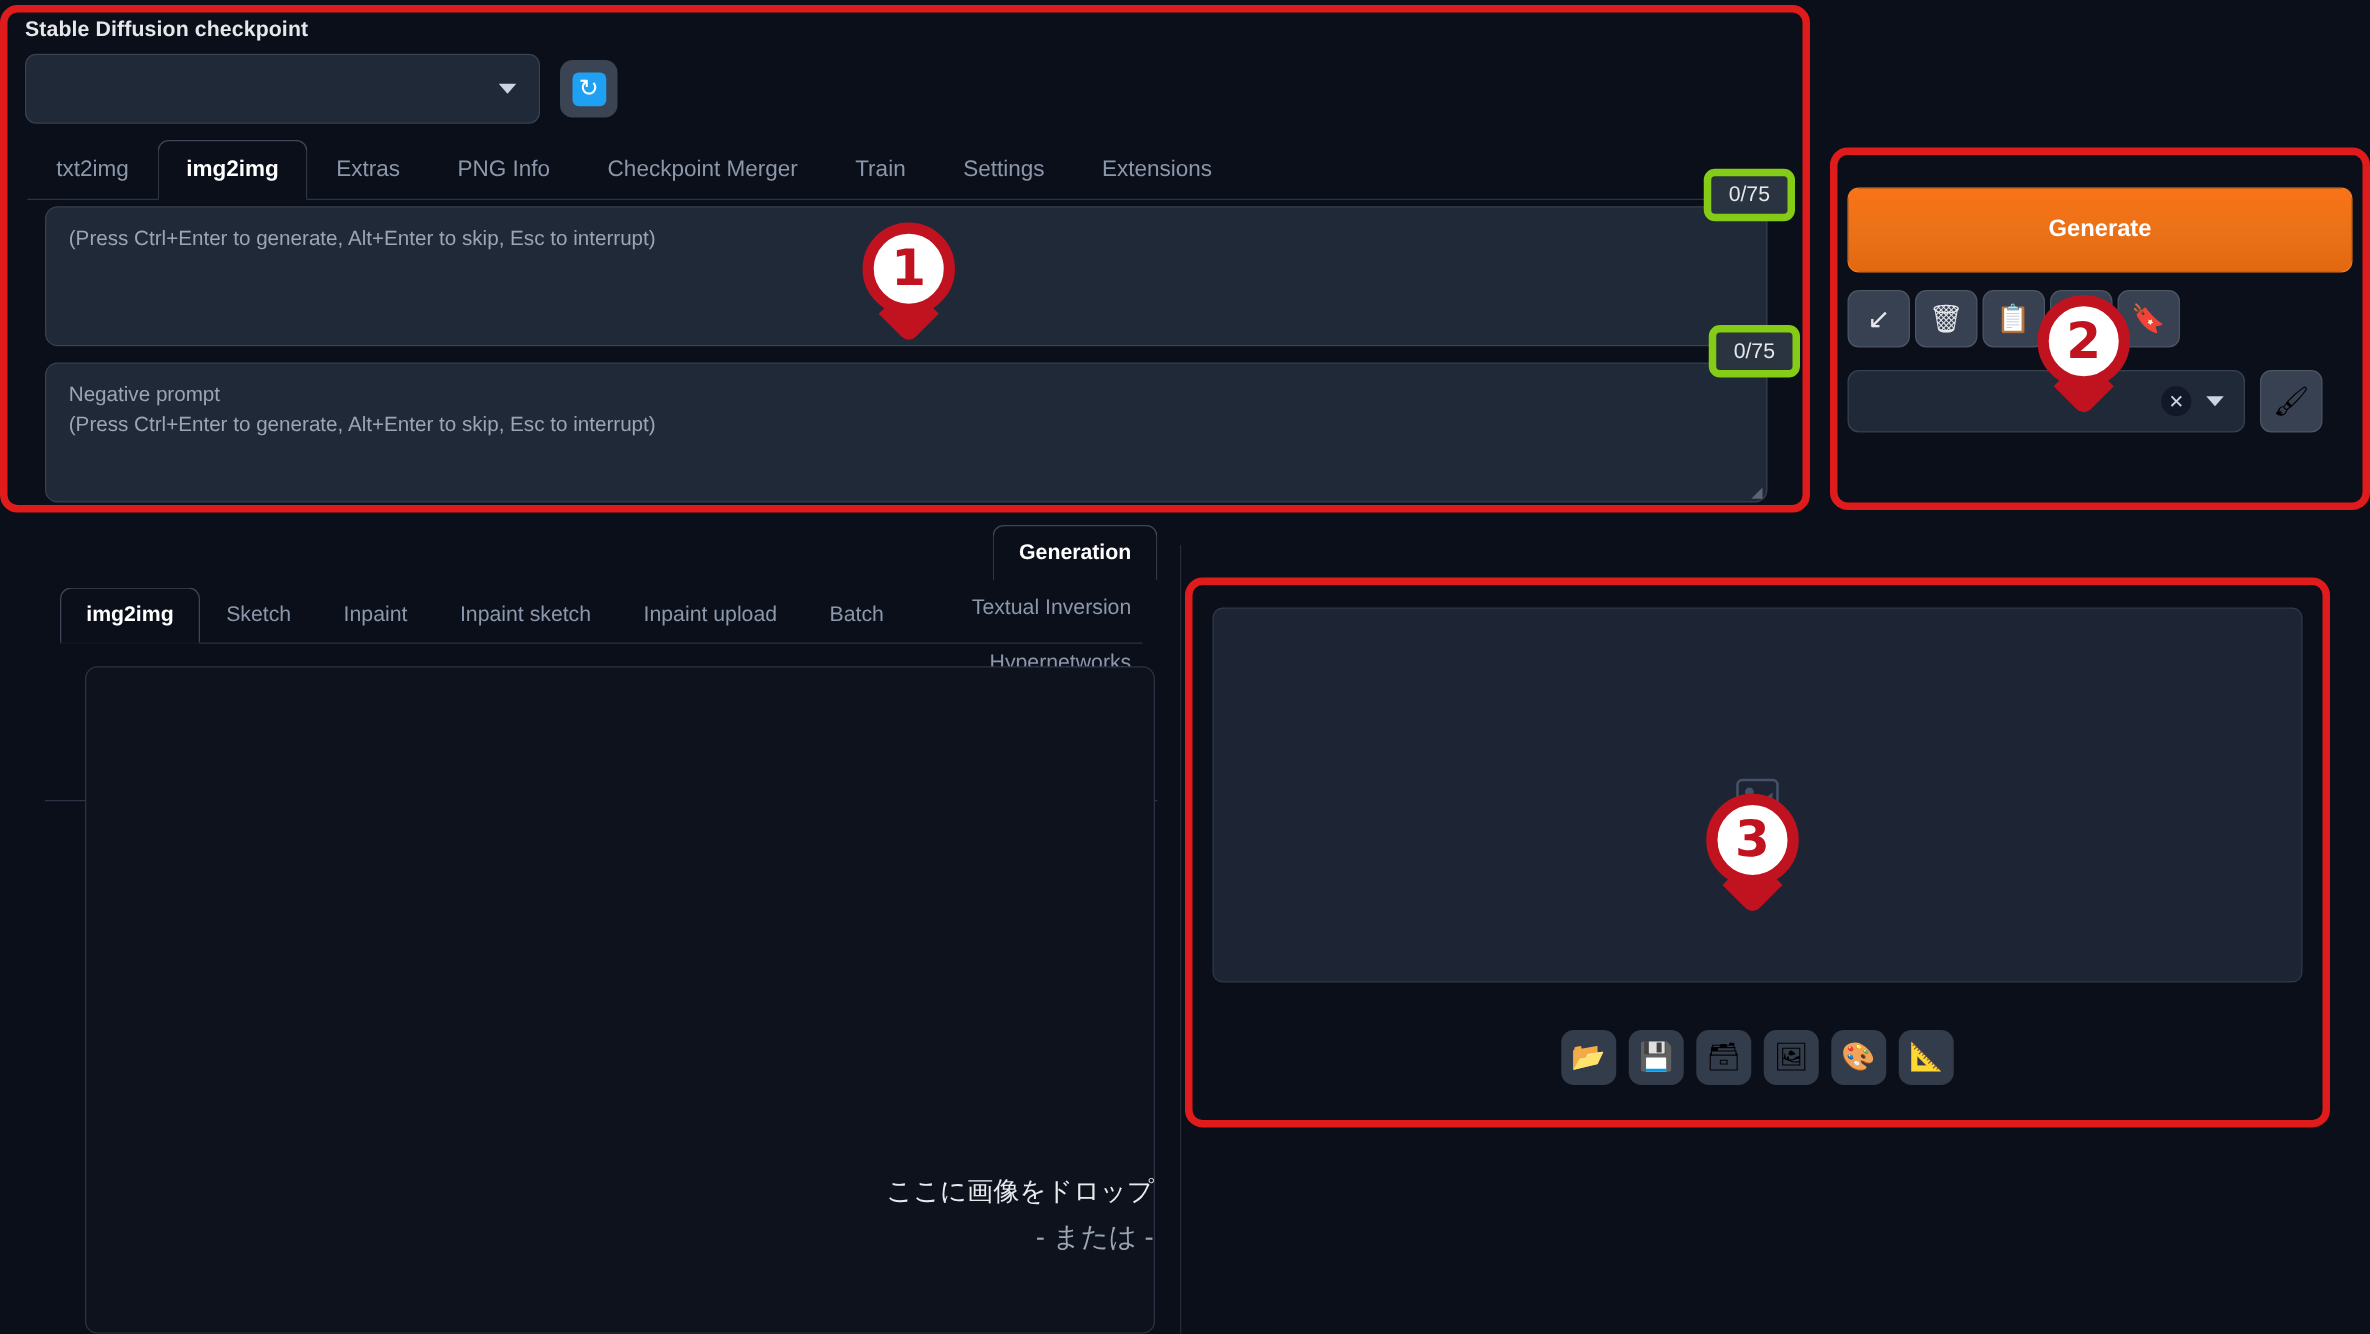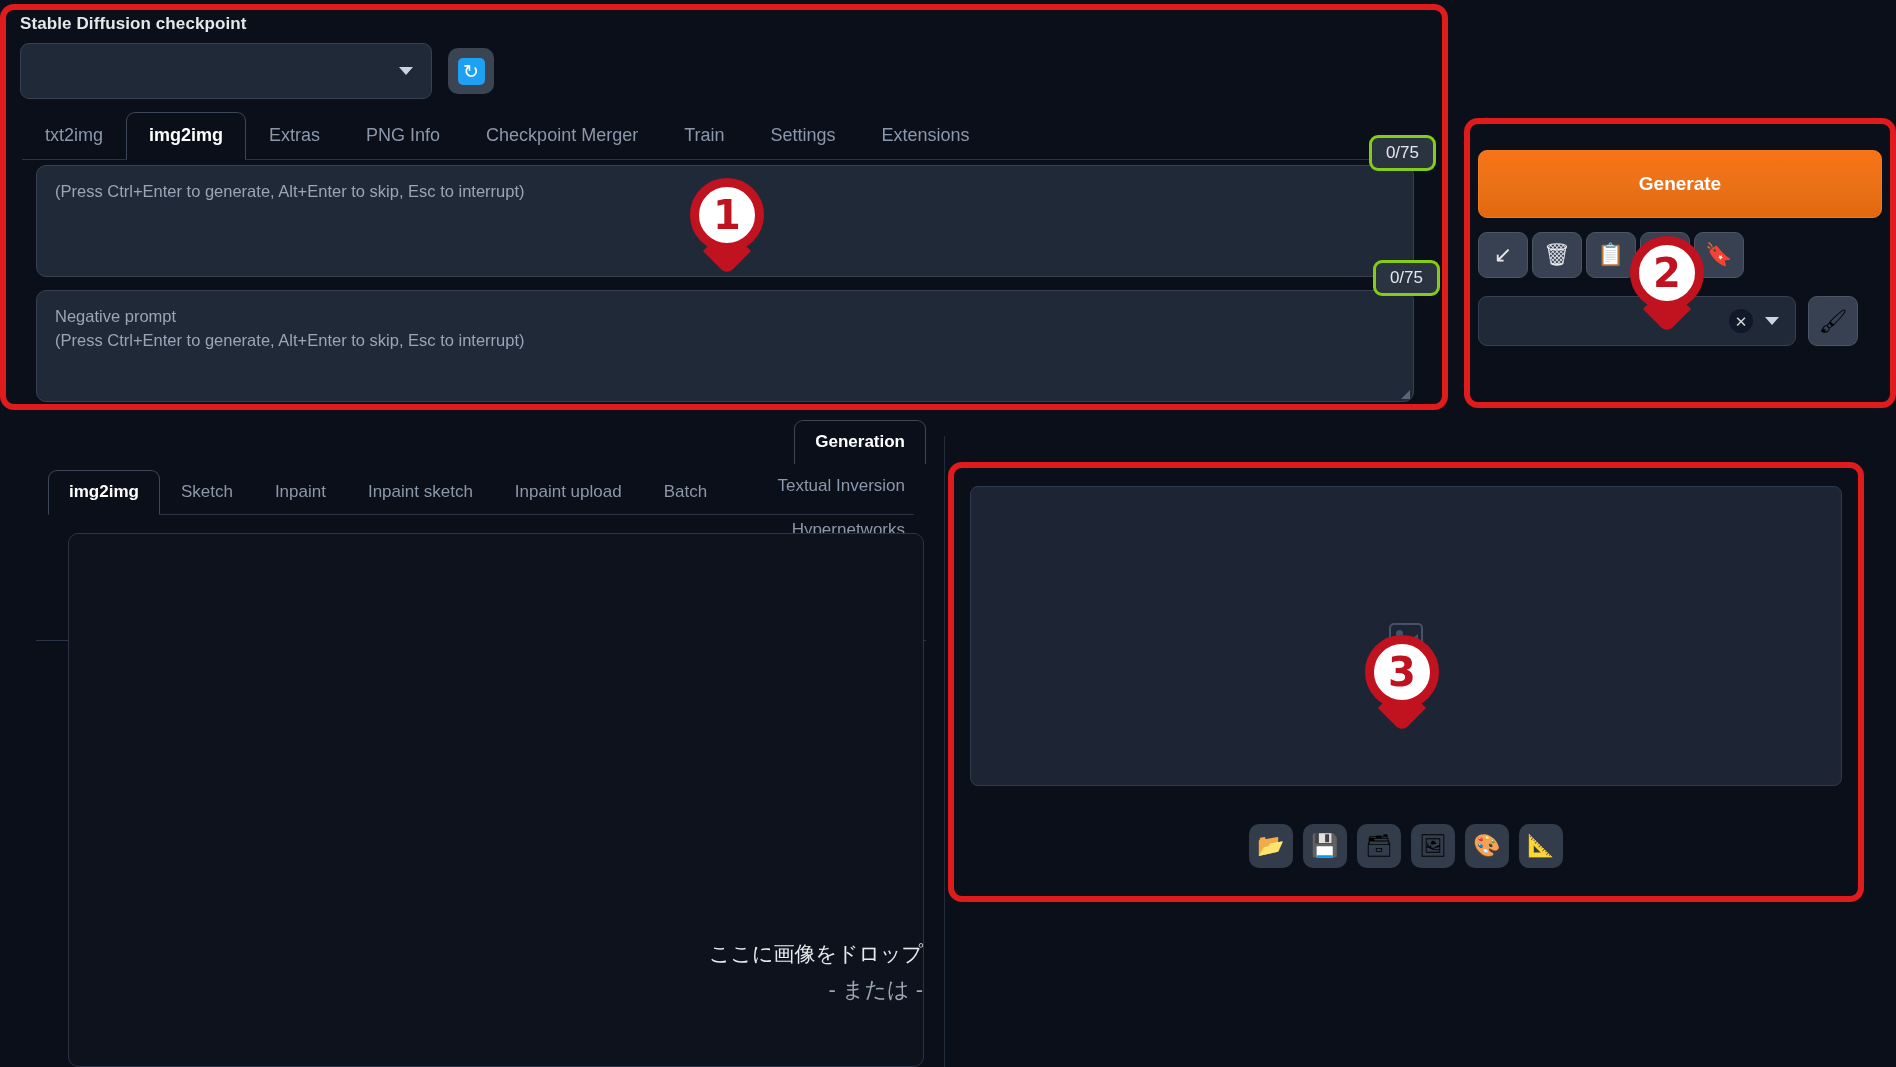--- a/index.html
+++ b/index.html
@@ -153,21 +153,21 @@
     color: #9aa5b5;
     font-size: 16.5px;
     line-height: 1.45;
     cursor: text;
   }
   .prompt-box .ph-line { display: block; }
   .token-badge {
     position: absolute;
     right: -22px; top: -30px;
     background: #2a3340;
-    border: 3px solid #84cc16;
+    border: 6px solid #84cc16;
     border-radius: 9px;
     padding: 5px 14px;
     color: #e5e7eb;
     font-size: 17px;
     z-index: 20;
   }
   #neg-prompt-wrap .token-badge { right: -26px; }
   .resize-grip {
     position: absolute;
     right: 4px; bottom: 3px;

